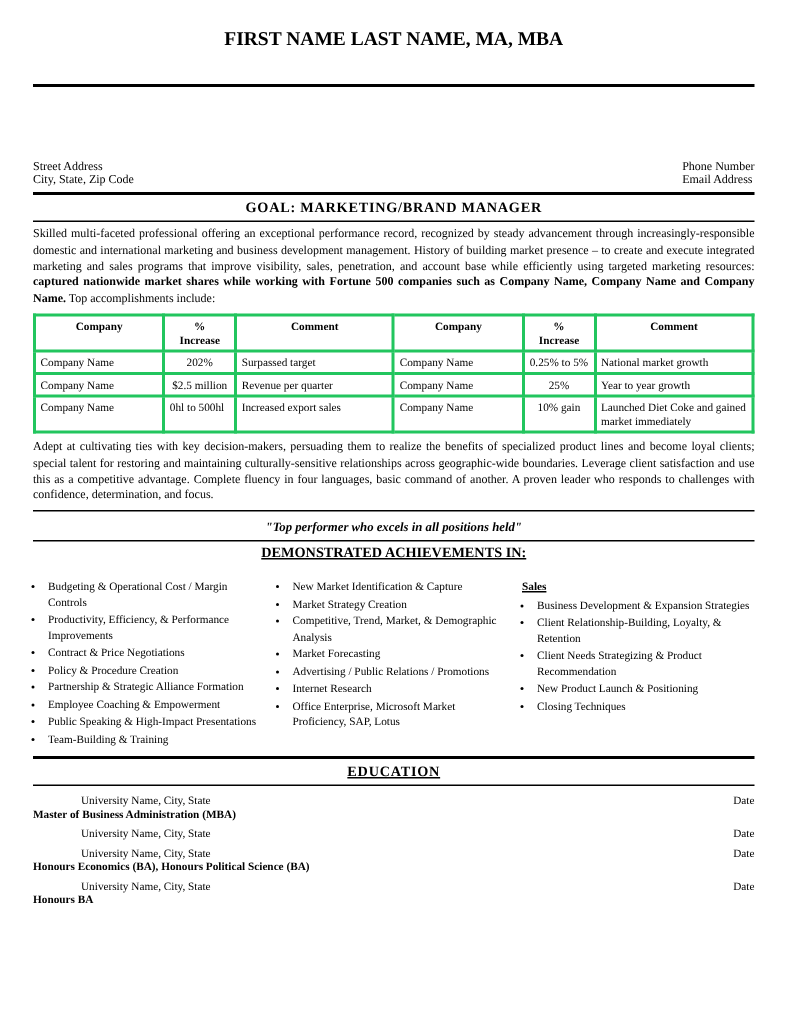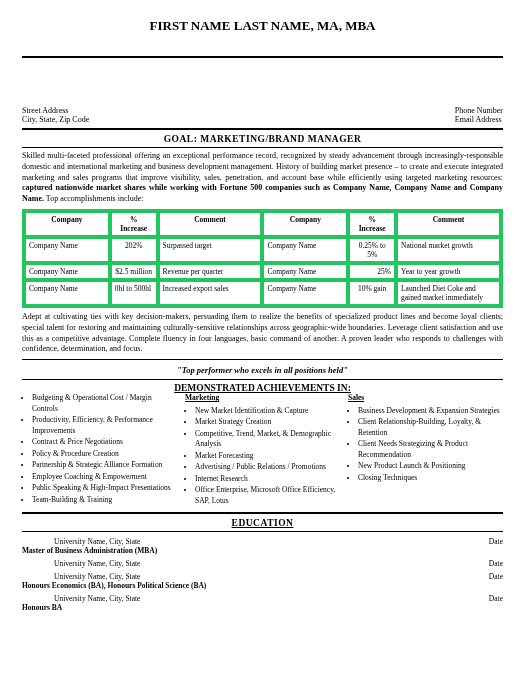--- a/index.html
+++ b/index.html
@@ -61,21 +61,21 @@
     .body-text strong { font-weight: bold; }
 
     
     .achieve-table {
       width: 100%;
       border-collapse: collapse;
       font-size: 7.5px;
       margin: 4px 0;
     }
     .achieve-table th, .achieve-table td {
-      border: 4px solid #22c55e;
+      border: 2px solid #22c55e;
       padding: 2px 3px;
       vertical-align: top;
     }
     .achieve-table th {
       font-weight: bold;
       text-align: center;
       background: #fff;
     }
     .col-company { width: 18%; }
     .col-pct { width: 10%; }
@@ -89,21 +89,21 @@
       font-weight: bold;
       margin: 5px 0 4px 0;
     }
 
     
     .demo-title {
       text-align: center;
       font-size: 9.5px;
       font-weight: bold;
       text-decoration: underline;
-      margin-bottom: 0;
+      margin-bottom: 12px;
     }
     .three-col {
       display: flex;
       gap: 8px;
       font-size: 7.5px;
       line-height: 1.4;
     }
     .three-col .col {
       flex: 1;
     }
@@ -177,21 +177,21 @@
     <td>Surpassed target</td>
     <td>Company Name</td>
     <td style="text-align:center">0.25% to 5%</td>
     <td>National market growth</td>
   </tr>
       <tr>
     <td>Company Name</td>
     <td style="text-align:center">$2.5 million</td>
     <td>Revenue per quarter</td>
     <td>Company Name</td>
-    <td style="text-align:right">25%</td>
+    <td style="text-align:center">25%</td>
     <td>Year to year growth</td>
   </tr>
       <tr>
     <td>Company Name</td>
     <td style="text-align:left">0hl to 500hl</td>
     <td>Increased export sales</td>
     <td>Company Name</td>
     <td style="text-align:center">10% gain</td>
     <td>Launched Diet Coke and gained market immediately</td>
   </tr>
@@ -213,29 +213,28 @@
         <li>Productivity, Efficiency, &amp; Performance Improvements</li>
         <li>Contract &amp; Price Negotiations</li>
         <li>Policy &amp; Procedure Creation</li>
         <li>Partnership &amp; Strategic Alliance Formation</li>
         <li>Employee Coaching &amp; Empowerment</li>
         <li>Public Speaking &amp; High-Impact Presentations</li>
         <li>Team-Building &amp; Training</li>
       </ul>
   </div>
   <div class="col">
-    <div class="col-title">Marketing</div>
     <ul id="marketing-list">
         <li>New Market Identification &amp; Capture</li>
         <li>Market Strategy Creation</li>
         <li>Competitive, Trend, Market, &amp; Demographic Analysis</li>
         <li>Market Forecasting</li>
         <li>Advertising / Public Relations / Promotions</li>
         <li>Internet Research</li>
-        <li>Office Enterprise, Microsoft Office Efficiency, SAP, Lotus</li>
+        <li>Office Enterprise, Microsoft Market Proficiency, SAP, Lotus</li>
       </ul>
   </div>
   <div class="col">
     <div class="col-title">Sales</div>
     <ul id="sales-list">
         <li>Business Development &amp; Expansion Strategies</li>
         <li>Client Relationship-Building, Loyalty, &amp; Retention</li>
         <li>Client Needs Strategizing &amp; Product Recommendation</li>
         <li>New Product Launch &amp; Positioning</li>
         <li>Closing Techniques</li>

